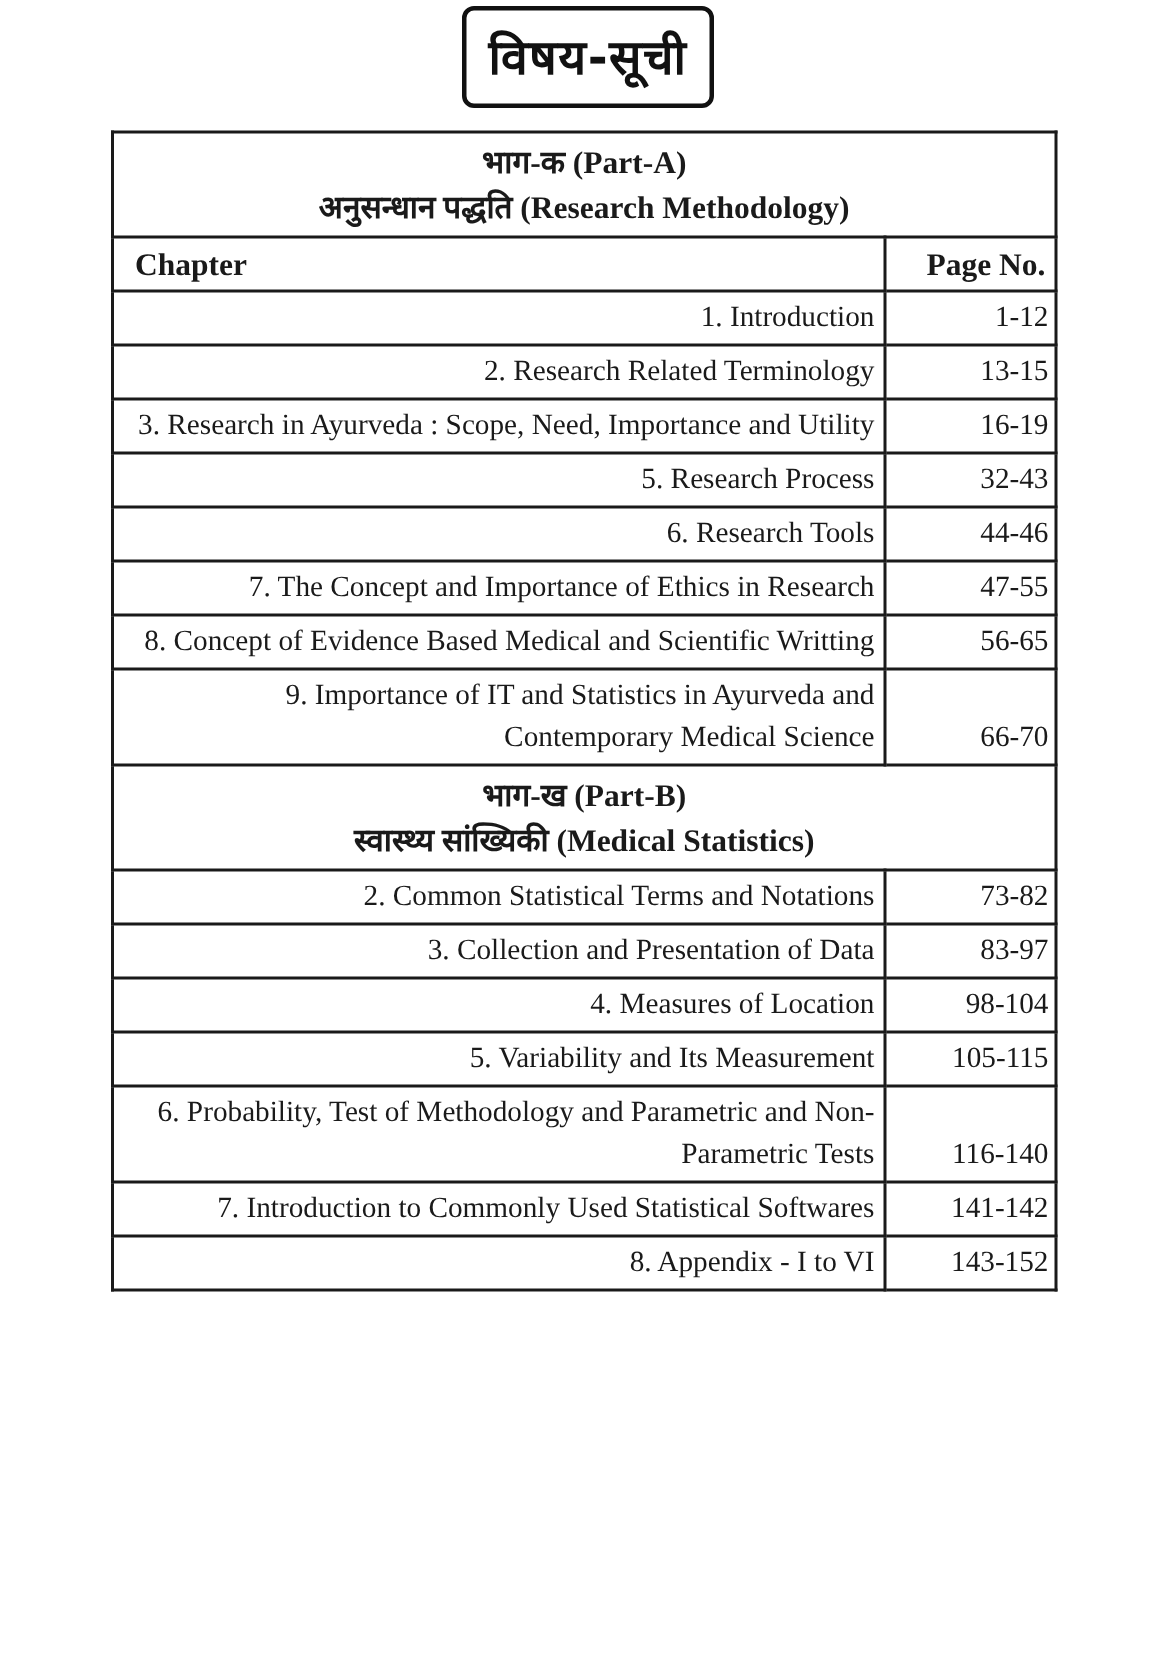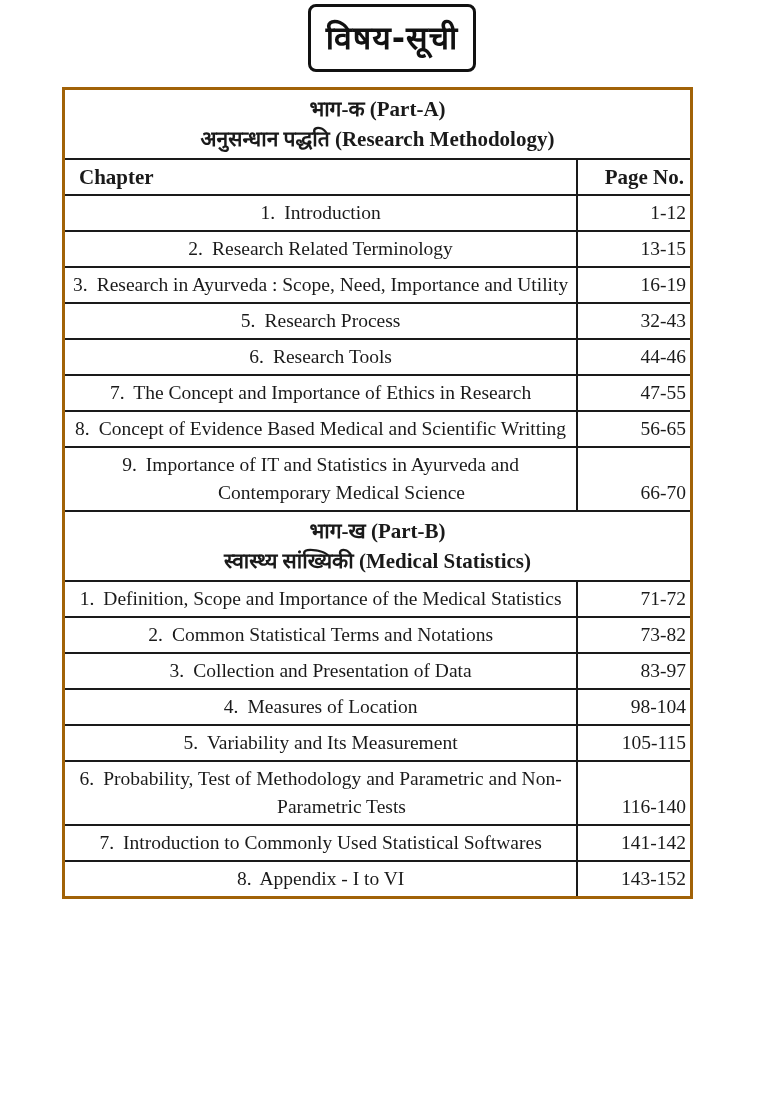--- a/index.html
+++ b/index.html
@@ -31,25 +31,25 @@
   .title-text {
     font-family: "DejaVu Sans", sans-serif;
     font-weight: bold;
     font-size: 32px;
     letter-spacing: 1px;
     color: #111;
     line-height: 1;
   }
   .toc-table {
     position: absolute;
-    left: 62px;
+    left: 74px;
     top: 87px;
     width: 631px;
     border-collapse: collapse;
-    border: 3px solid #a16207;
+    border: 1px solid #a16207;
   }
   .toc-table td, .toc-table th {
     border: 2px solid #1a1a1a;
     padding: 0;
     vertical-align: bottom;
   }
   .part-header td {
     text-align: center;
     vertical-align: middle;
     font-weight: bold;
@@ -75,21 +75,21 @@
     padding-left: 14px;
   }
   .col-head th.ch-page {
     text-align: right;
     padding-right: 6px;
   }
   .chap-cell {
     font-size: 19.5px;
     line-height: 28px;
     padding: 3px 6px 3px 25px !important;
-    text-align: center;
+    text-align: right;
   }
   .page-cell {
     width: 104px;
     text-align: right;
     font-size: 19.5px;
     line-height: 28px;
     padding: 3px 4px 3px 4px !important;
     white-space: nowrap;
   }
   .chap-num {
@@ -175,26 +175,20 @@
     <tr class="part-header">
       <td colspan="2">
         <span class="part-line-1">भाग-ख (Part-B)</span>
         <span class="part-line-2">स्वास्थ्य सांख्यिकी (Medical Statistics)</span>
       </td>
     </tr>
   </tbody>
   <tbody id="part-b-body">
       <tr>
         <td class="chap-cell">
-          <span class="hang"><span class="chap-num">1.</span> <span>Definition, Scope and Importance of the Medical Statistics</span></span>
-        </td>
-        <td class="page-cell">71-72</td>
-      </tr>
-      <tr>
-        <td class="chap-cell">
           <span class="hang"><span class="chap-num">2.</span> <span>Common Statistical Terms and Notations</span></span>
         </td>
         <td class="page-cell">73-82</td>
       </tr>
       <tr>
         <td class="chap-cell">
           <span class="hang"><span class="chap-num">3.</span> <span>Collection and Presentation of Data</span></span>
         </td>
         <td class="page-cell">83-97</td>
       </tr>

